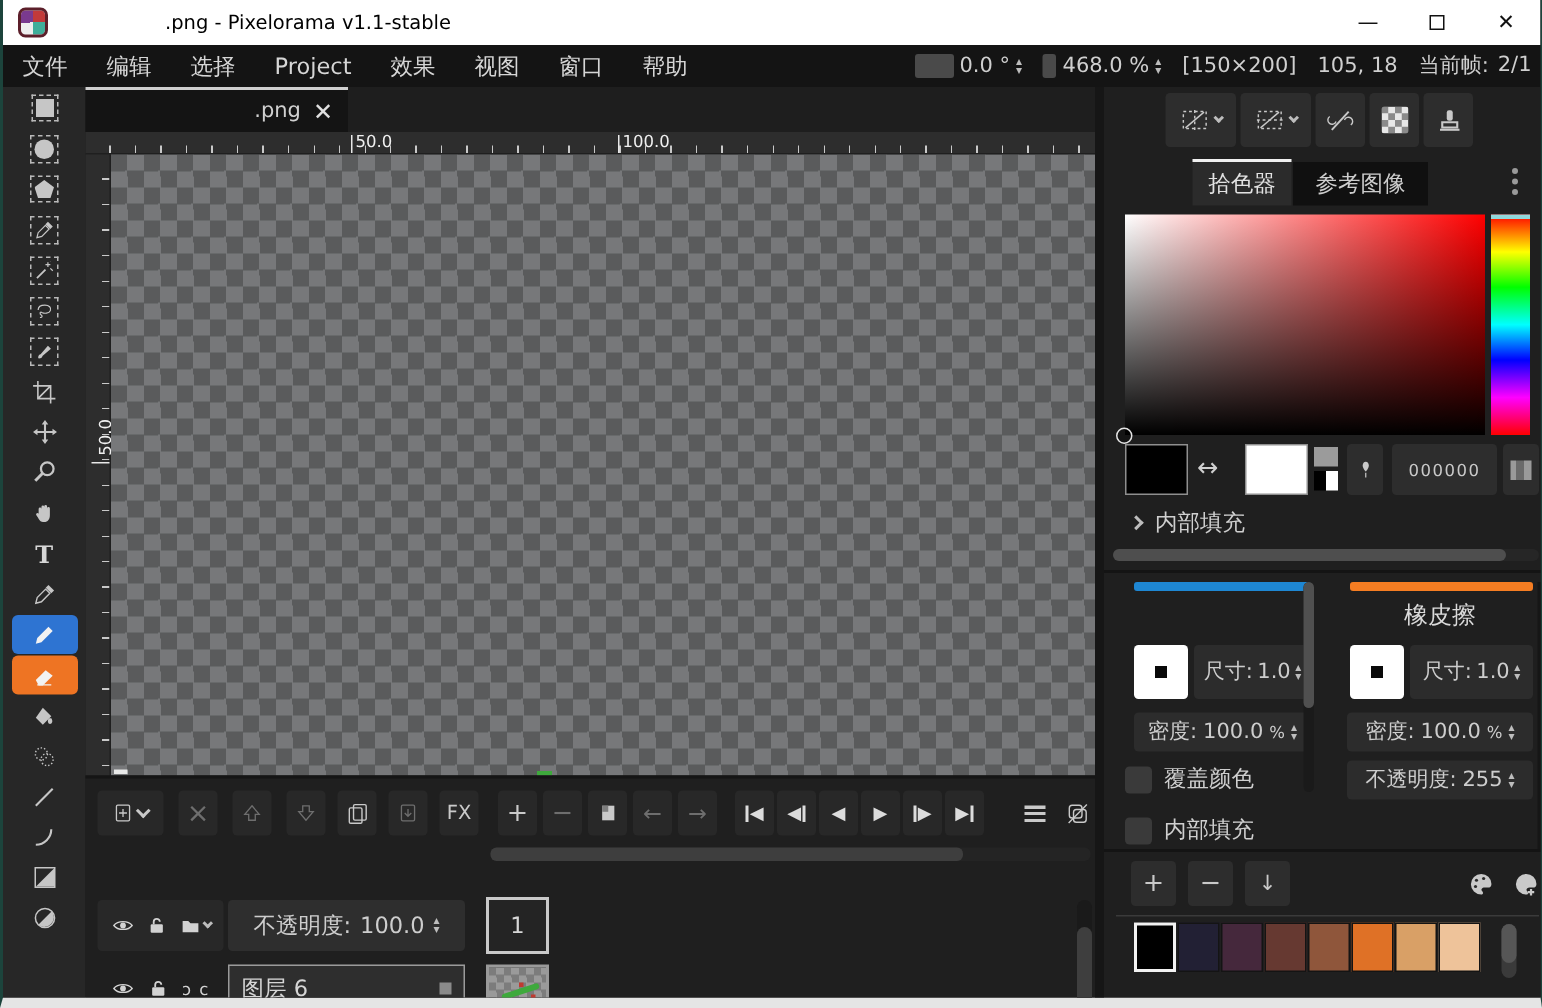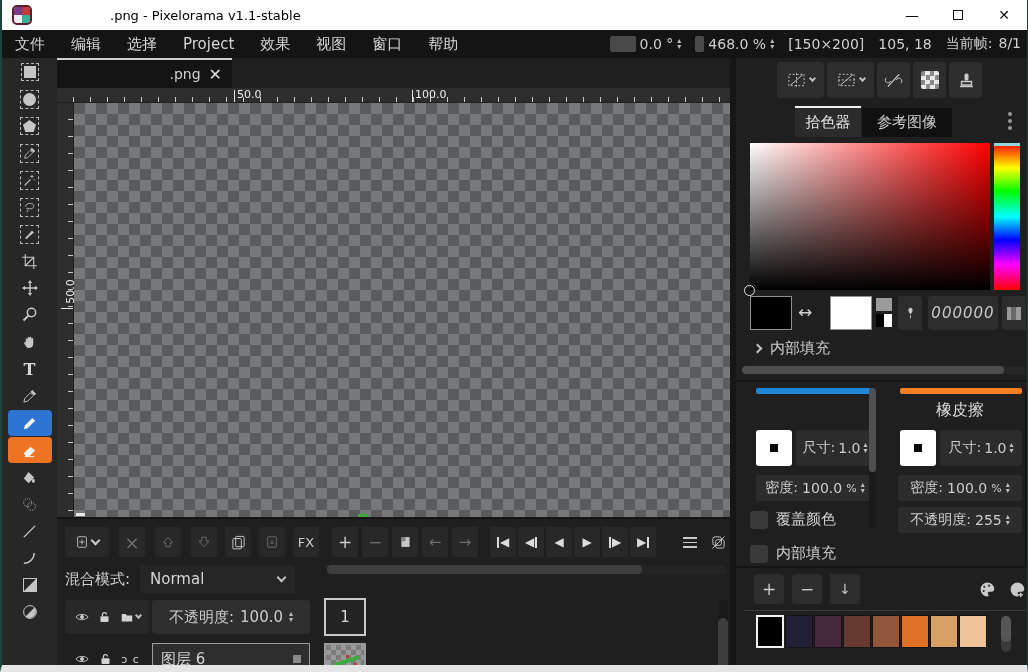--- a/index.html
+++ b/index.html
@@ -103,21 +103,21 @@
     background:linear-gradient(to bottom,#f00,#ff0 17%,#0f0 33%,#0ff 50%,#00f 66%,#f0f 83%,#f00);}
   .huebar .hcursor{position:absolute;left:0;top:0;width:100%;height:3px;background:#8fd8dc;}
   .swrow{position:absolute;left:14px;top:238px;width:276px;height:34px;}
   .swatch-main{position:absolute;left:0;top:0;width:42px;height:34px;background:#060606;border:1px solid #8f8f8f;}
   .swap{position:absolute;left:48px;top:6px;font-size:17px;color:#cfcfcf;}
   .swatch-sec{position:absolute;left:80px;top:0;width:42px;height:34px;background:#ffffff;border:1px solid #8f8f8f;}
   .ministack{position:absolute;left:126px;top:2px;width:16px;height:30px;}
   .ministack .t{width:16px;height:13px;background:#9b9b9b;margin-bottom:3px;}
   .ministack .b{width:16px;height:13px;background:linear-gradient(to right,#000 0 50%,#fff 50% 100%);}
   .dropbtn{position:absolute;left:148px;top:0;width:24px;height:34px;}
-  .hexfield{position:absolute;left:178px;top:0;width:70px;height:34px;font-size:15px;letter-spacing:1px;font-style:italic;}
+  .hexfield{position:absolute;left:178px;top:0;width:70px;height:34px;font-size:11px;letter-spacing:1px;}
   .swgbtn{position:absolute;left:252px;top:0;width:24px;height:34px;}
   .swg{width:14px;height:13px;background:linear-gradient(to right,#9a9a9a 0 4px,#6a6a6a 4px 9px,#9a9a9a 9px 14px);}
   .coloropts{position:absolute;left:18px;top:281px;display:flex;align-items:center;gap:9px;font-size:15px;color:#cfcfcf;}
   .chev-r{width:7px;height:7px;border-right:2px solid #bdbdbd;border-bottom:2px solid #bdbdbd;transform:rotate(-45deg);}
   .rp-hscroll{position:absolute;left:6px;top:308px;width:284px;height:8px;background:#262626;border-radius:4px;}
   .rp-hscroll .thumb{position:absolute;left:0;top:0;width:262px;height:8px;background:#4e4e4e;border-radius:4px;}
   .rp-div1{position:absolute;left:0;top:322px;width:100%;height:2px;background:#141414;}
 
   .tool-col .accent{position:absolute;top:0;height:6px;border-radius:2px;}
   .tcol-l{position:absolute;left:8px;top:330px;width:138px;height:178px;}
@@ -184,21 +184,21 @@
         <span>468.0 %</span>
         <span class="updown">
             <span>▴</span>
             <span>▾</span>
           </span>
       </div>
       <span>[150×200]</span>
       <span>105, 18</span>
       <span style="display:flex;gap:6px;">
         <span>当前帧:</span>
-        <span>8/1</span>
+        <span>2/1</span>
       </span>
     </div>
   </div>
 
   <div class="ltoolbar">
     <div class="tool">
         <span class="dash">
           <span class="sq"></span>
         </span>
       </div>
@@ -450,27 +450,20 @@
         </div>
       <div class="tbtn" style="left:648px;background:transparent;">
         <svg width="15" height="15" viewBox="0 0 16 16">
             <rect x="2" y="2" width="9" height="9" rx="2" fill="none" stroke="#c9c9c9"></rect>
             <rect x="5" y="5" width="9" height="9" rx="2" fill="none" stroke="#c9c9c9"></rect>
             <path d="M1.5 14.5 L14.5 1.5" stroke="#c9c9c9"></path>
           </svg>
         </div>
     </div>
 
-    <div class="blendrow">
-      <span>混合模式:</span>
-      <div class="dropdown">
-        <span>Normal</span>
-        <span class="chev"></span>
-      </div>
-    </div>
     <div class="tl-hscroll">
         <span class="thumb"></span>
       </div>
 
     <div class="iconcluster" style="top:81px;">
       <svg width="16" height="14" viewBox="0 0 16 16">
           <path d="M1 8 C4 4 12 4 15 8 C12 12 4 12 1 8Z" fill="none" stroke="#d2d2d2"></path>
           <circle cx="8" cy="8" r="2.2" fill="#d2d2d2"></circle>
         </svg>
       <svg width="13" height="14" viewBox="0 0 16 16">

